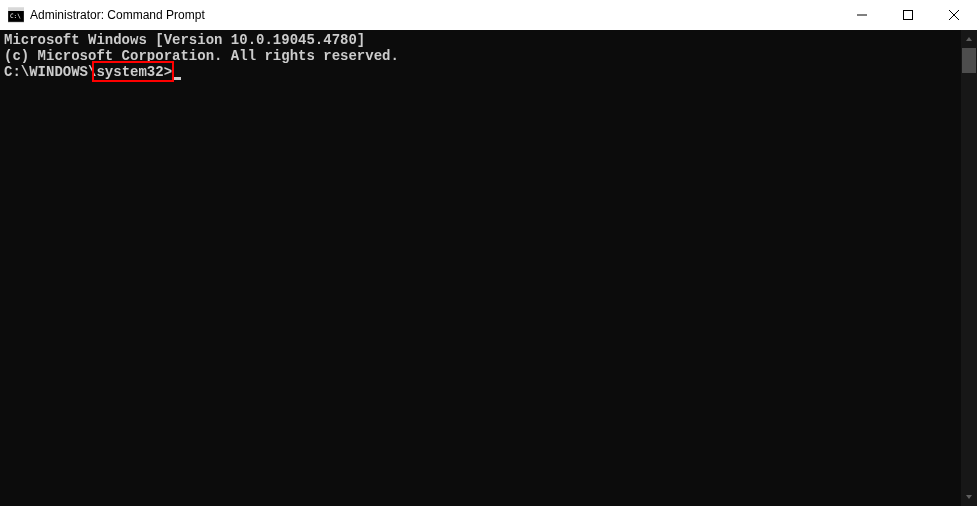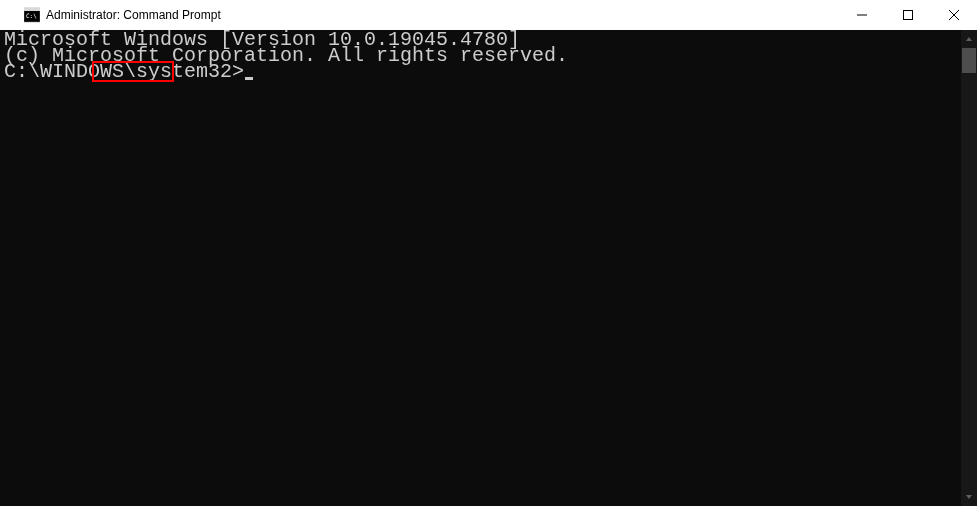--- a/index.html
+++ b/index.html
@@ -19,21 +19,21 @@
       height: 100%;
       display: flex;
       flex-direction: column;
       background: #ffffff;
     }
     .titlebar {
       height: 30px;
       background: #ffffff;
       display: flex;
       align-items: center;
-      padding-left: 24px;
+      padding-left: 8px;
       border-bottom: 0;
     }
     .titlebar-icon {
       width: 16px;
       height: 16px;
       margin-right: 6px;
       display: flex;
       align-items: center;
       justify-content: center;
     }
@@ -67,26 +67,27 @@
     .content-area {
       flex: 1;
       display: flex;
       position: relative;
     }
     .terminal {
       flex: 1;
       background: #0c0c0c;
       color: #cccccc;
       font-family: Consolas, "Courier New", monospace;
-      font-size: 20px;
+      font-size: 14px;
       line-height: 16px;
       padding: 2px 4px;
       white-space: pre;
       overflow: hidden;
       position: relative;
+      font-weight: bold;
     }
     .terminal-line {
       display: block;
     }
     .prompt-line {
       position: relative;
     }
     .highlight-box {
       border: 2px solid #ff0000;
       position: absolute;

